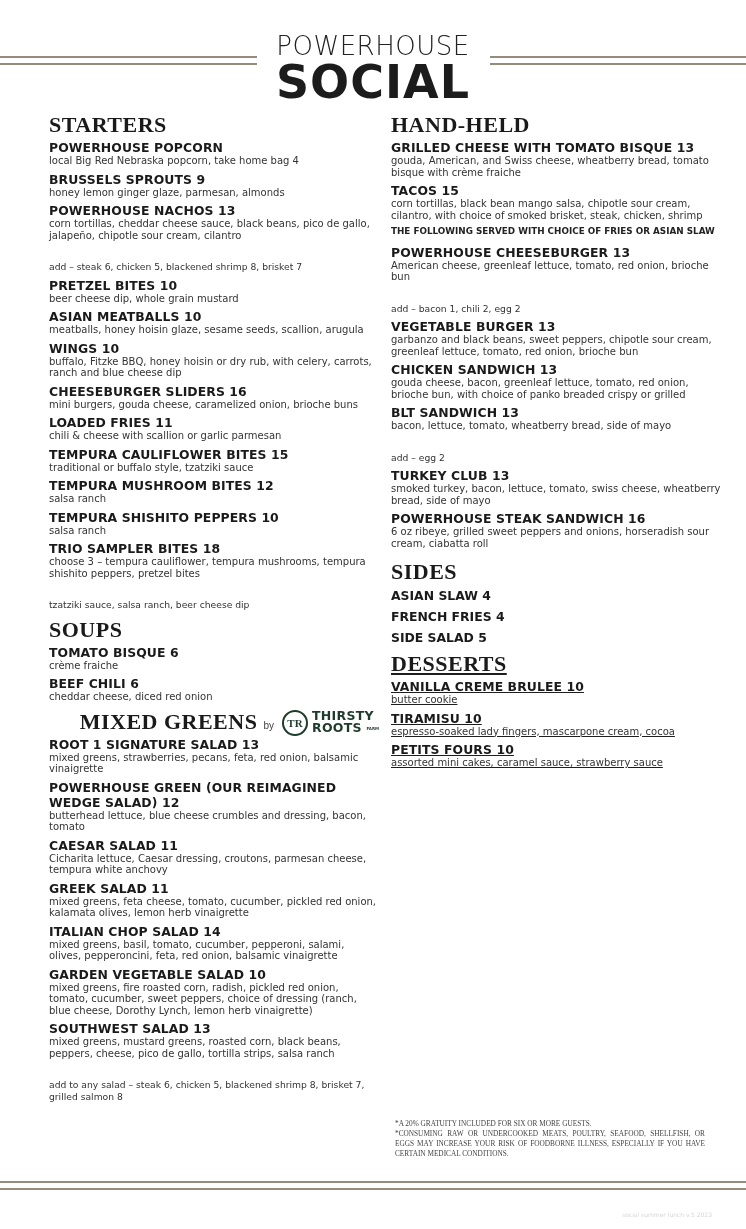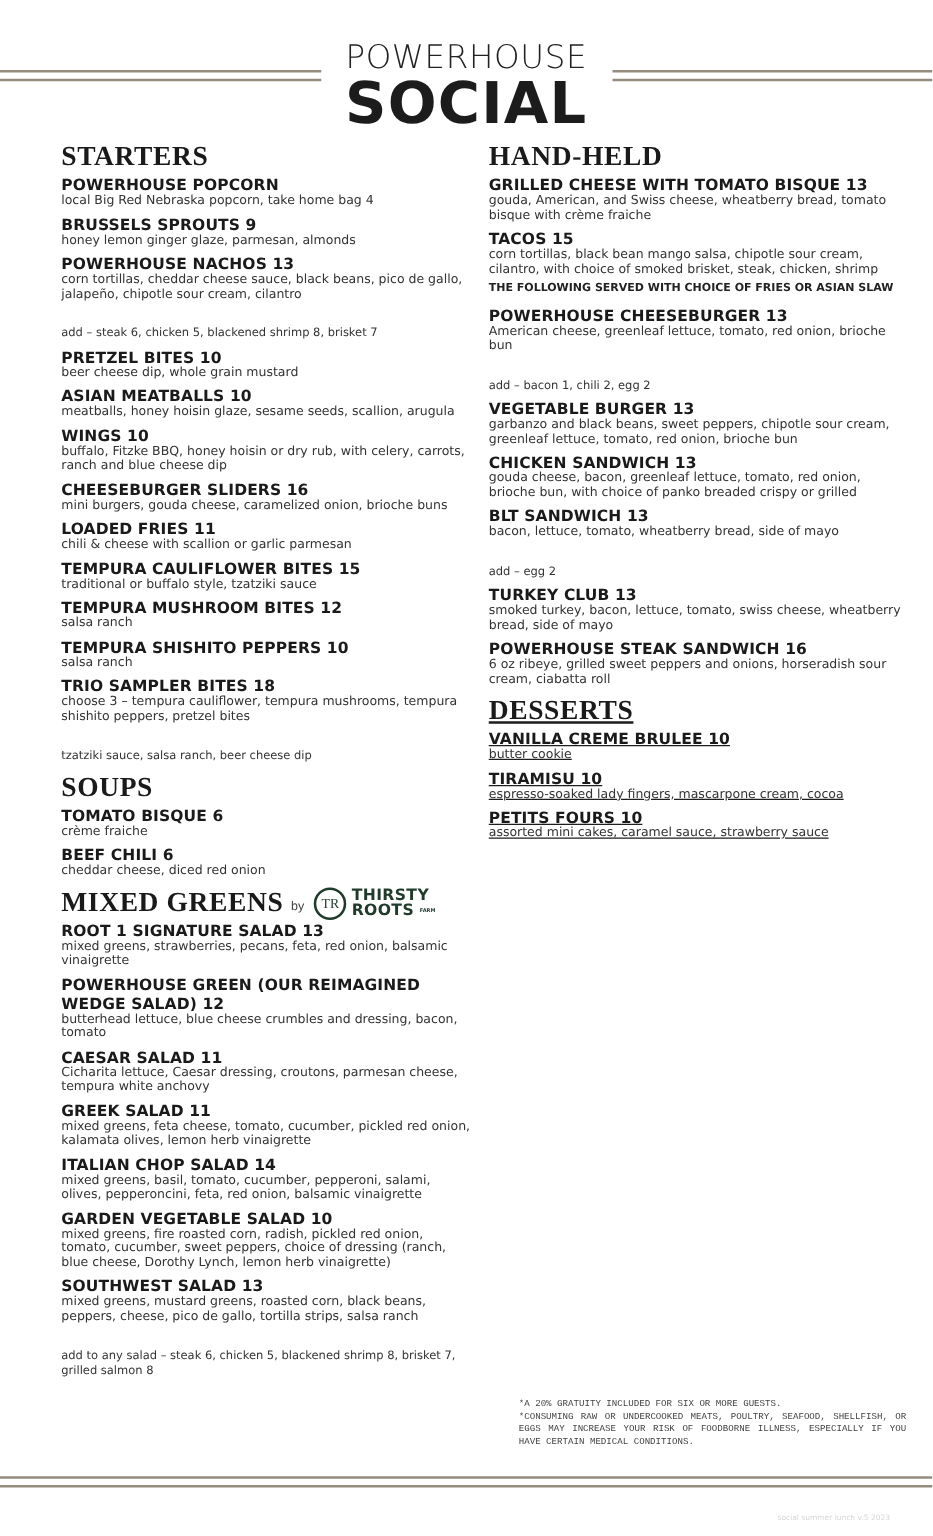--- a/index.html
+++ b/index.html
@@ -9,38 +9,38 @@
   .rule { position: absolute; height: 2px; background: #958c7c; }
   .header-title { position: absolute; left: 262px; width: 222px; top: 30px; text-align: center; }
   .header-title .top { font-family: "DejaVu Sans", sans-serif; font-weight: 300; font-size: 26px; letter-spacing: 0.5px; color: #222; line-height: 32px; }
   .header-title .bottom { font-family: "DejaVu Sans", sans-serif; font-weight: 900; font-size: 46px; letter-spacing: 1px; color: #1c1c1c; line-height: 44px; margin-top: -2px; }
 
   .col { position: absolute; top: 112px; }
   .col-left { left: 49px; width: 330px; }
   .col-right { left: 391px; width: 330px; }
 
   .section-title { font-family: "Liberation Serif", serif; font-weight: bold; font-size: 22px; letter-spacing: 0.5px; color: #1a1a1a; line-height: 26px; margin-bottom: 2px; }
-  .section-title-row { display: flex; align-items: center; }
+  .section-title-row { display: flex; align-items: center; justify-content: flex-end; }
   .section-title-row .by { font-family: "Liberation Sans", sans-serif; font-size: 10px; color: #444; margin: 6px 8px 0 6px; }
 
   .item { margin-bottom: 5px; }
   .item-name { font-family: "DejaVu Sans", sans-serif; font-weight: bold; font-size: 12.4px; line-height: 15px; color: #1a1a1a; letter-spacing: 0.1px; }
   .item-desc { font-family: "DejaVu Sans", sans-serif; font-size: 10px; line-height: 11.5px; color: #333; }
   .item-add { font-family: "DejaVu Sans", sans-serif; font-size: 9.2px; line-height: 11.5px; color: #333; margin-top: 20px; }
   .note { font-family: "DejaVu Sans", sans-serif; font-weight: bold; font-size: 8.8px; line-height: 11.5px; color: #222; margin-bottom: 7px; }
   .side-item { font-family: "DejaVu Sans", sans-serif; font-weight: bold; font-size: 12.4px; line-height: 15px; color: #1a1a1a; margin-bottom: 6px; }
   .section { margin-bottom: 6px; }
 
   .logo { display: flex; align-items: center; }
-  .logo-mark { width: 26px; height: 26px; border: 2.5px solid #1f3b2b; border-radius: 50%; display: flex; align-items: center; justify-content: center; font-family: "Liberation Serif", serif; font-weight: normal; font-size: 11px; color: #1f3b2b; margin-right: 4px; }
+  .logo-mark { width: 26px; height: 26px; border: 2.5px solid #1f3b2b; border-radius: 50%; display: flex; align-items: center; justify-content: center; font-family: "Liberation Serif", serif; font-weight: bold; font-size: 11px; color: #1f3b2b; margin-right: 4px; }
   .logo-text { display: flex; flex-direction: column; line-height: 12px; }
   .logo-text span { font-family: "DejaVu Sans", sans-serif; font-weight: 900; font-size: 12.5px; color: #1f3b2b; letter-spacing: 0.3px; }
   .logo-text .farm { font-size: 4px; vertical-align: middle; letter-spacing: 0; }
 
-  .disclaimer { position: absolute; left: 415px; top: 1119px; width: 310px; font-family: Liberation Mono, monospace; font-size: 7.3px; line-height: 10px; color: #444; text-align: justify; }
+  .disclaimer { position: absolute; left: 395px; top: 1119px; width: 310px; font-family: Liberation Serif, serif; font-size: 7.3px; line-height: 10px; color: #444; text-align: justify; }
   .footer-code { position: absolute; right: 34px; top: 1211px; font-family: "DejaVu Sans", sans-serif; font-size: 6px; color: #d6d6d6; }
 </style>
 </head>
 <body>
 
 <div class="rule" style="left:0; top:56px; width:257px;"></div>
 <div class="rule" style="left:0; top:63px; width:257px;"></div>
 <div class="rule" style="left:490px; top:56px; width:256px;"></div>
 <div class="rule" style="left:490px; top:63px; width:256px;"></div>
 
@@ -204,20 +204,28 @@
           <div class="item-name">TURKEY CLUB 13</div>
           <div class="item-desc">smoked turkey, bacon, lettuce, tomato, swiss cheese, wheatberry bread, side of mayo</div>
         </div>
         <div class="item">
           <div class="item-name">POWERHOUSE STEAK SANDWICH 16</div>
           <div class="item-desc">6 oz ribeye, grilled sweet peppers and onions, horseradish sour cream, ciabatta roll</div>
         </div>
       </div>
   </div>
 
+  <div class="section" style="margin-top:10px;">
+    <div class="section-title">SIDES</div>
+    <div id="sides-list" style="margin-top:3px;">
+        <div class="side-item">ASIAN SLAW 4</div>
+        <div class="side-item">FRENCH FRIES 4</div>
+        <div class="side-item">SIDE SALAD 5</div>
+      </div>
+  </div>
 
   <div class="section" style="margin-top:4px;text-decoration:underline;">
     <div class="section-title">DESSERTS</div>
     <div id="desserts-list">
         <div class="item">
           <div class="item-name">VANILLA CREME BRULEE 10</div>
           <div class="item-desc">butter cookie</div>
         </div>
         <div class="item">
           <div class="item-name">TIRAMISU 10</div>

